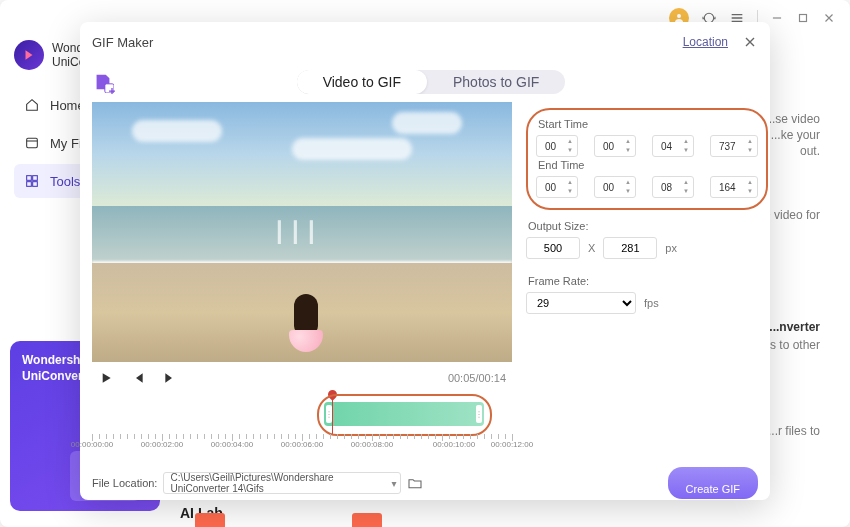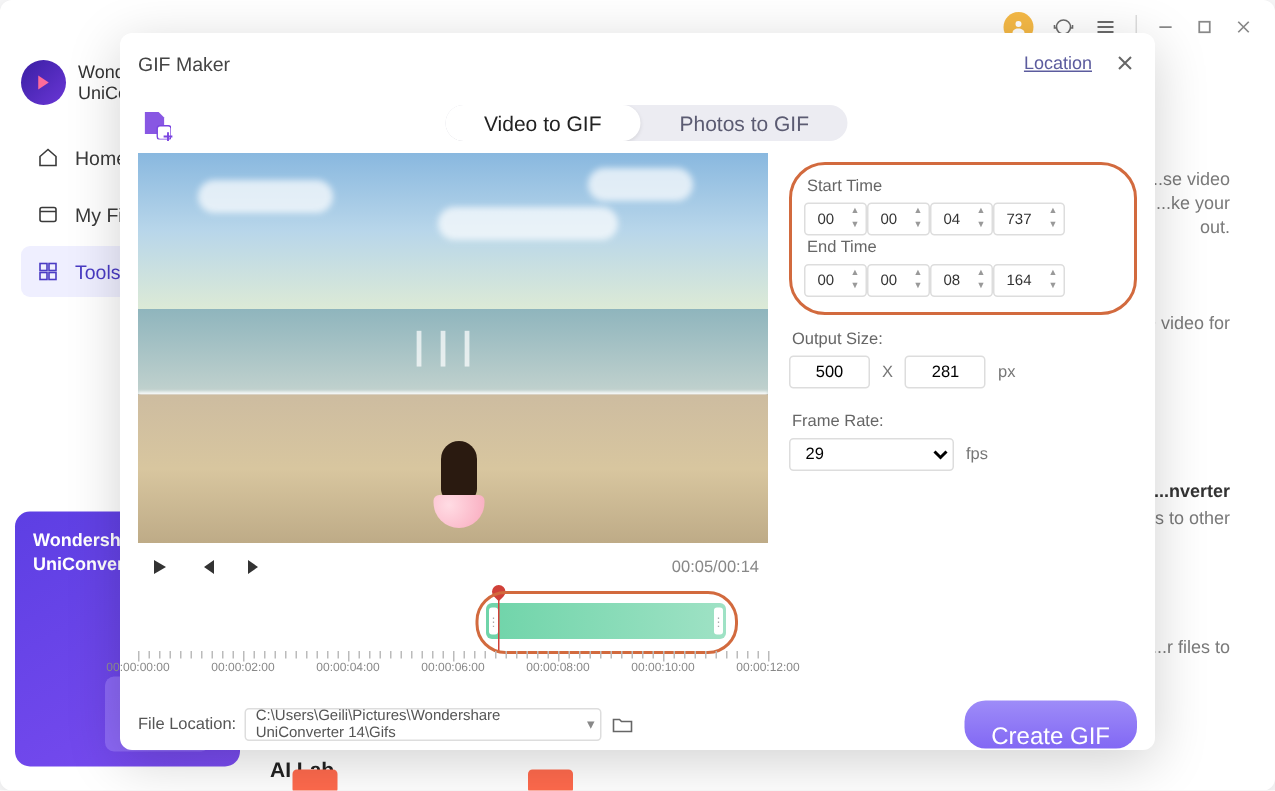--- a/index.html
+++ b/index.html
@@ -75,26 +75,26 @@
   .playhead::before { content:''; position:absolute; top:-4px; left:-4px; width:9px; height:9px; background:#d04038; border-radius:50% 50% 50% 0; transform:rotate(-45deg);}
   .ring { position:absolute; border:2px solid #d26a3e; border-radius:20px;}
   .ring.tl { top:0; left:225px; width:175px; height:42px;}
 
   .footer-row { height:34px; display:flex; align-items:center; gap:6px; padding:0 12px;}
   .footer-lbl { font-size:11px; color:#555;}
   .path-input { flex:0 0 238px; height:22px; border:1px solid #ddd; border-radius:3px; font-size:10px; padding:0 6px; display:flex;align-items:center; color:#555; position:relative;}
   .path-input .arrow { position:absolute; right:4px; color:#888;}
   .folder-btn { width:16px; height:16px; color:#666;}
   .footer-row .sp { flex:1;}
-  .create-btn { background:linear-gradient(#9e8cf8,#8268f4); color:#fff; border:none; border-radius:14px; height:26px; padding:16px 18px; font-size:16px;}
+  .create-btn { background:linear-gradient(#9e8cf8,#8268f4); color:#fff; border:none; border-radius:14px; height:26px; padding:16px 18px; font-size:11px;}
 
   .right { flex:1; padding-top:6px;}
   .right-ring { border:2px solid #d26a3e; border-radius:24px; padding:6px 8px 10px 8px;}
   .rlabel { font-size:11px; color:#666; margin: 2px 0 5px 2px;}
-  .spin-row { display:flex; gap:0; align-items:center;}
+  .spin-row { display:flex; gap:16px; align-items:center;}
   .spin { width:42px; height:22px; border:1px solid #ddd; border-radius:3px; display:flex; align-items:center; position:relative; padding-left:8px;}
   .spin span { font-size:10px; color:#333;}
   .spin.wide { width:48px;}
   .spin .arrows { position:absolute; right:2px; top:2px; bottom:2px; width:10px; display:flex; flex-direction:column; justify-content:space-between;}
   .spin .arrows div { height:7px; font-size:6px; color:#999; line-height:7px; text-align:center;}
   .size-row { display:flex; align-items:center; gap:8px;}
   .num-input { width:54px; height:22px; border:1px solid #ddd; border-radius:3px; font-size:11px; text-align:center;}
   .unit { font-size:11px; color:#777;}
   .select { width:110px; height:22px; border:1px solid #ddd; border-radius:3px; font-size:11px; padding:0 6px; background:#fff;}
 </style>
@@ -324,21 +324,21 @@
             <div class="tick" style="left: 392px;"></div>
             <div class="tick" style="left: 399px;"></div>
             <div class="tick" style="left: 406px;"></div>
             <div class="tick" style="left: 413px;"></div>
             <div class="tick" style="left: 420px; height: 7px;"></div>
             <div class="lbl" style="left: 0px;">00:00:00:00</div>
             <div class="lbl" style="left: 70px;">00:00:02:00</div>
             <div class="lbl" style="left: 140px;">00:00:04:00</div>
             <div class="lbl" style="left: 210px;">00:00:06:00</div>
             <div class="lbl" style="left: 280px;">00:00:08:00</div>
-            <div class="lbl" style="left: 350px;">00:00:10:00</div>
+            <div class="lbl" style="left: 362px;">00:00:10:00</div>
             <div class="lbl" style="left: 420px;">00:00:12:00</div>
           </div>
       </div>
     </div>
 
     <div class="right">
       <div class="right-ring">
         <div class="rlabel">Start Time</div>
         <div class="spin-row">
           <div class="spin">

